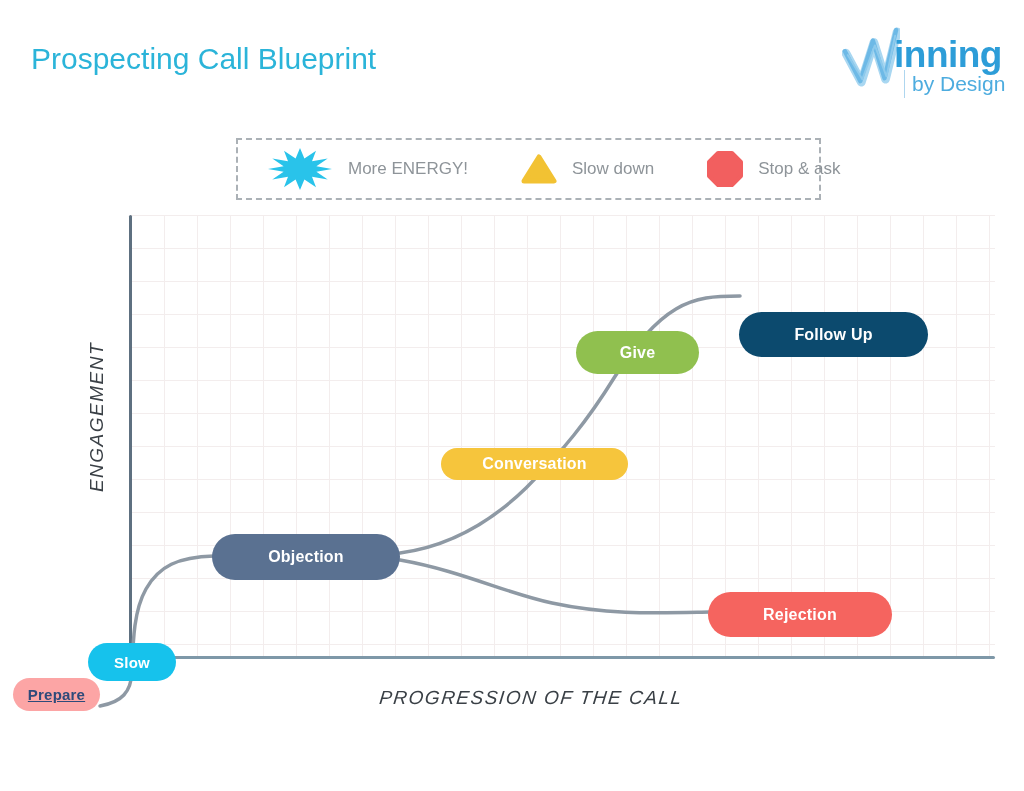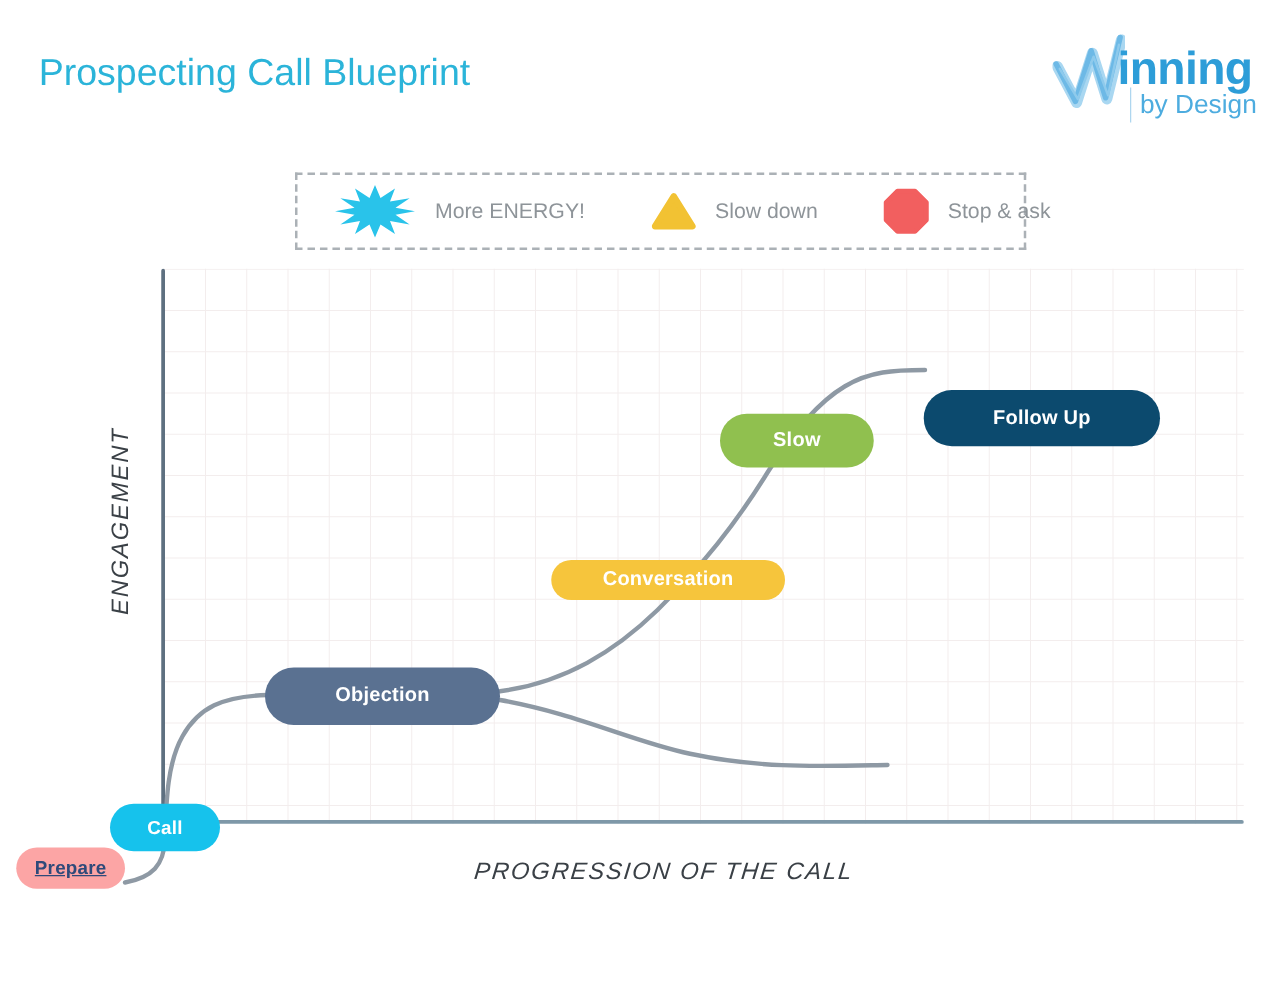--- a/index.html
+++ b/index.html
@@ -119,19 +119,20 @@
 
   <svg class="curves" viewBox="0 0 1024 791">
     <g fill="none" stroke="#8e99a4" stroke-width="3.5" stroke-linecap="round">
       <path d="M 100 706 C 122 702, 131 692, 132 672 C 133 645, 133 612, 146 589 C 159 566, 178 557, 214 556"></path>
       <path d="M 400 553 C 452 546, 492 521, 526 488 C 562 452, 588 420, 614 378 C 634 346, 654 322, 676 309 C 696 297, 715 296, 740 296"></path>
       <path d="M 400 560 C 462 571, 505 593, 552 603 C 608 615, 655 613, 710 612"></path>
     </g>
   </svg>
 
   <div class="node node-prepare">Prepare</div>
-  <div class="node node-open">Call</div>
+  <div class="node node-open">Slow</div>
   <div class="node node-objection">Objection</div>
   <div class="node node-conversation">Conversation</div>
-  <div class="node node-give">Slow</div>
+  <div class="node node-give">Give</div>
   <div class="node node-followup">Follow Up</div>
+  <div class="node node-rejection">Rejection</div>
 
 </div>
 
 </body></html>

